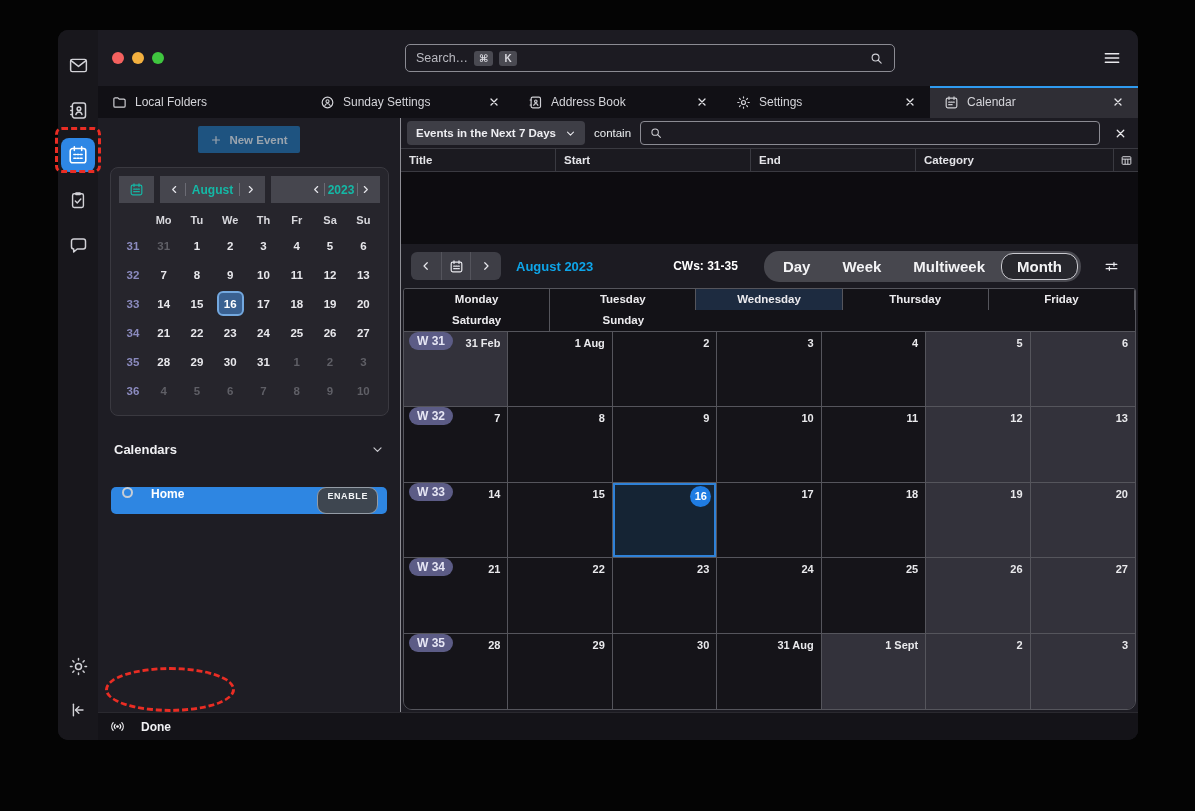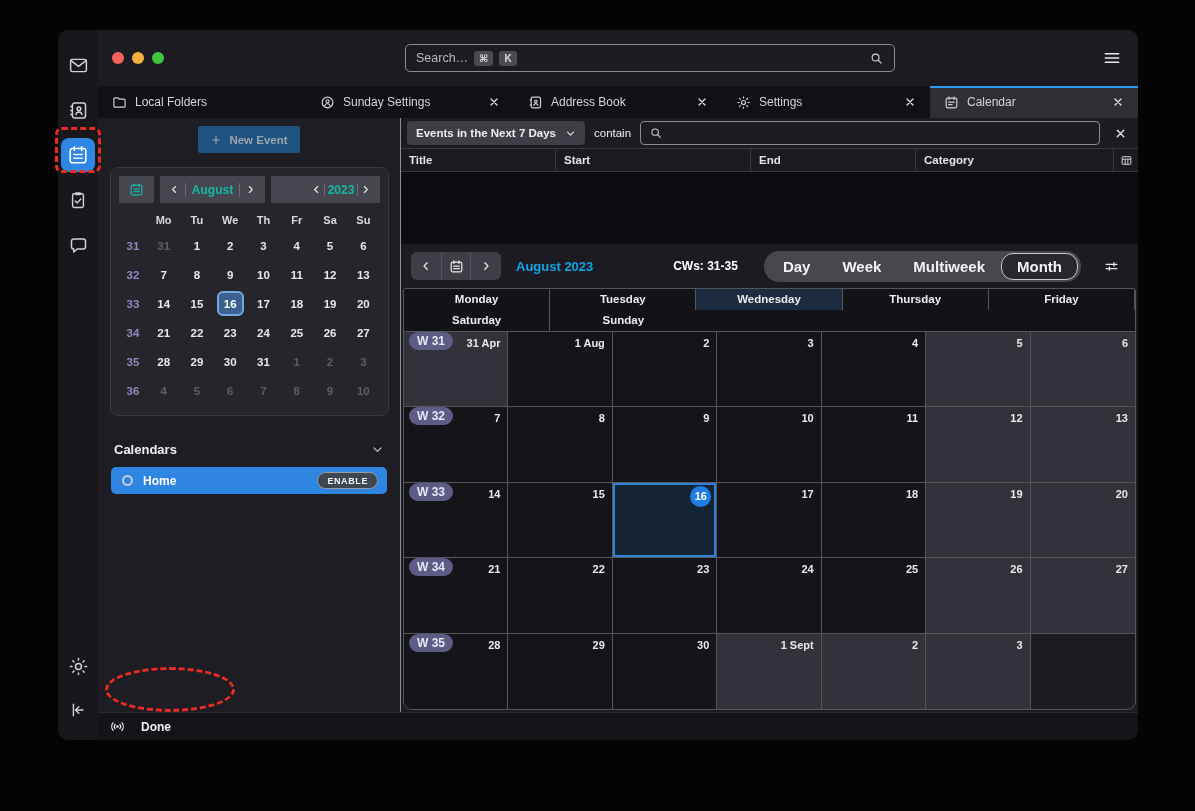--- a/index.html
+++ b/index.html
@@ -67,21 +67,21 @@
   .mini-dh { text-align:center; font-weight:bold; font-size:11px; color:#d8d8dd; padding:3px 0 5px; }
   .mini-cell { height:29px; display:flex; align-items:center; justify-content:center; font-size:11.5px; font-weight:bold; color:#e8e8ec; }
   .mini-weeknum { color:#8b8bbf; }
   .mini-inner { min-width:27px; height:25px; display:flex; align-items:center; justify-content:center; border-radius:6px; }
   .mini-muted { color:#5f5f66; }
   .mini-selected { background:#3a6191; border:2px solid #73a8df; color:#fff; }
 
   .cal-section { margin-top:22px; padding:0 13px; }
   .cal-heading-row { display:flex; align-items:center; justify-content:space-between; color:#f0f0f3; font-weight:bold; font-size:13px; padding:4px 3px 10px; }
   .cal-heading-row .chev { color:#c9c9cf; }
-  .home-row { height:27px; background:#2e86e2; border-radius:5px; display:flex; align-items:center; padding:0 9px 0 11px; gap:10px; color:#fff; font-weight:bold; font-size:12px; }
+  .home-row { height:27px; background:#2e86e2; border-radius:5px; display:flex; padding:0 9px 0 11px; gap:18px; color:#fff; font-weight:bold; font-size:12px;margin-top:20px; }
   .home-dot { width:11px; height:11px; border:2px solid #c6cdd6; border-radius:50%; flex:none; }
   .enable-badge { margin-left:auto; background:#3e4650; border:1px solid #949ca6; color:#f2f4f6; font-size:9px; font-weight:bold; letter-spacing:.6px; border-radius:9px; padding:2.5px 9px; }
 
   .lp-spacer { flex:1; }
   .new-cal-row { display:flex; align-items:center; gap:10px; padding:0 16px 0 19px; height:42px; color:#ececf0; font-size:12.5px; }
   .new-cal-row .sync { margin-left:auto; color:#d6d6db; }
 
   
   .statusbar { height:28px; flex:none; background:#141318; border-top:1px solid #2a292f; display:flex; align-items:center; gap:15px; padding:0 11px; color:#f0f0f3; font-weight:bold; font-size:12px; }
 
@@ -620,21 +620,21 @@
               <div class="mdh">Tuesday</div>
               <div class="mdh hl">Wednesday</div>
               <div class="mdh">Thursday</div>
               <div class="mdh">Friday</div>
               <div class="mdh">Saturday</div>
               <div class="mdh">Sunday</div>
             </div>
           <div class="month-grid">
               <div class="day-cell shade">
                 <span class="wbadge">W 31</span>
-                <span class="date-label">31 Apr</span>
+                <span class="date-label">31 Feb</span>
               </div>
               <div class="day-cell">
                 <span class="date-label">1 Aug</span>
               </div>
               <div class="day-cell">
                 <span class="date-label">2</span>
               </div>
               <div class="day-cell">
                 <span class="date-label">3</span>
               </div>
@@ -715,20 +715,23 @@
               </div>
               <div class="day-cell">
                 <span class="wbadge">W 35</span>
                 <span class="date-label">28</span>
               </div>
               <div class="day-cell">
                 <span class="date-label">29</span>
               </div>
               <div class="day-cell">
                 <span class="date-label">30</span>
+              </div>
+              <div class="day-cell">
+                <span class="date-label">31 Aug</span>
               </div>
               <div class="day-cell shade">
                 <span class="date-label">1 Sept</span>
               </div>
               <div class="day-cell shade">
                 <span class="date-label">2</span>
               </div>
               <div class="day-cell shade">
                 <span class="date-label">3</span>
               </div>

